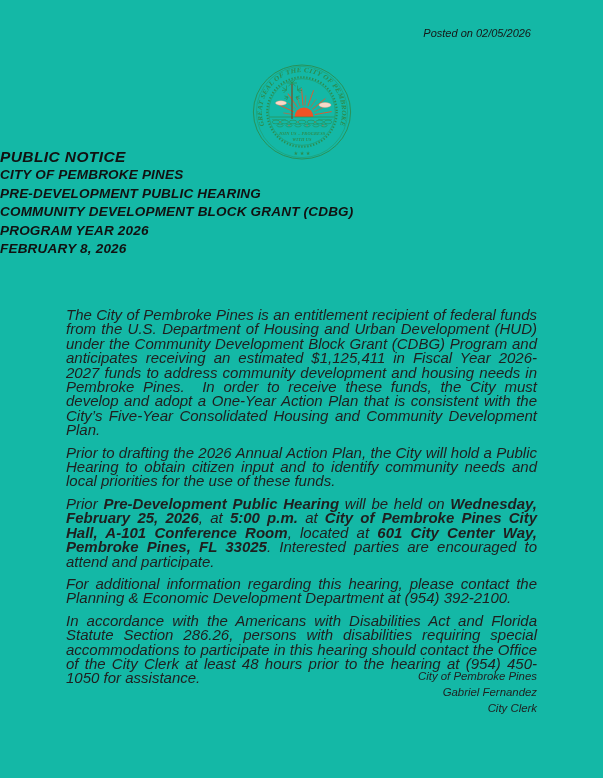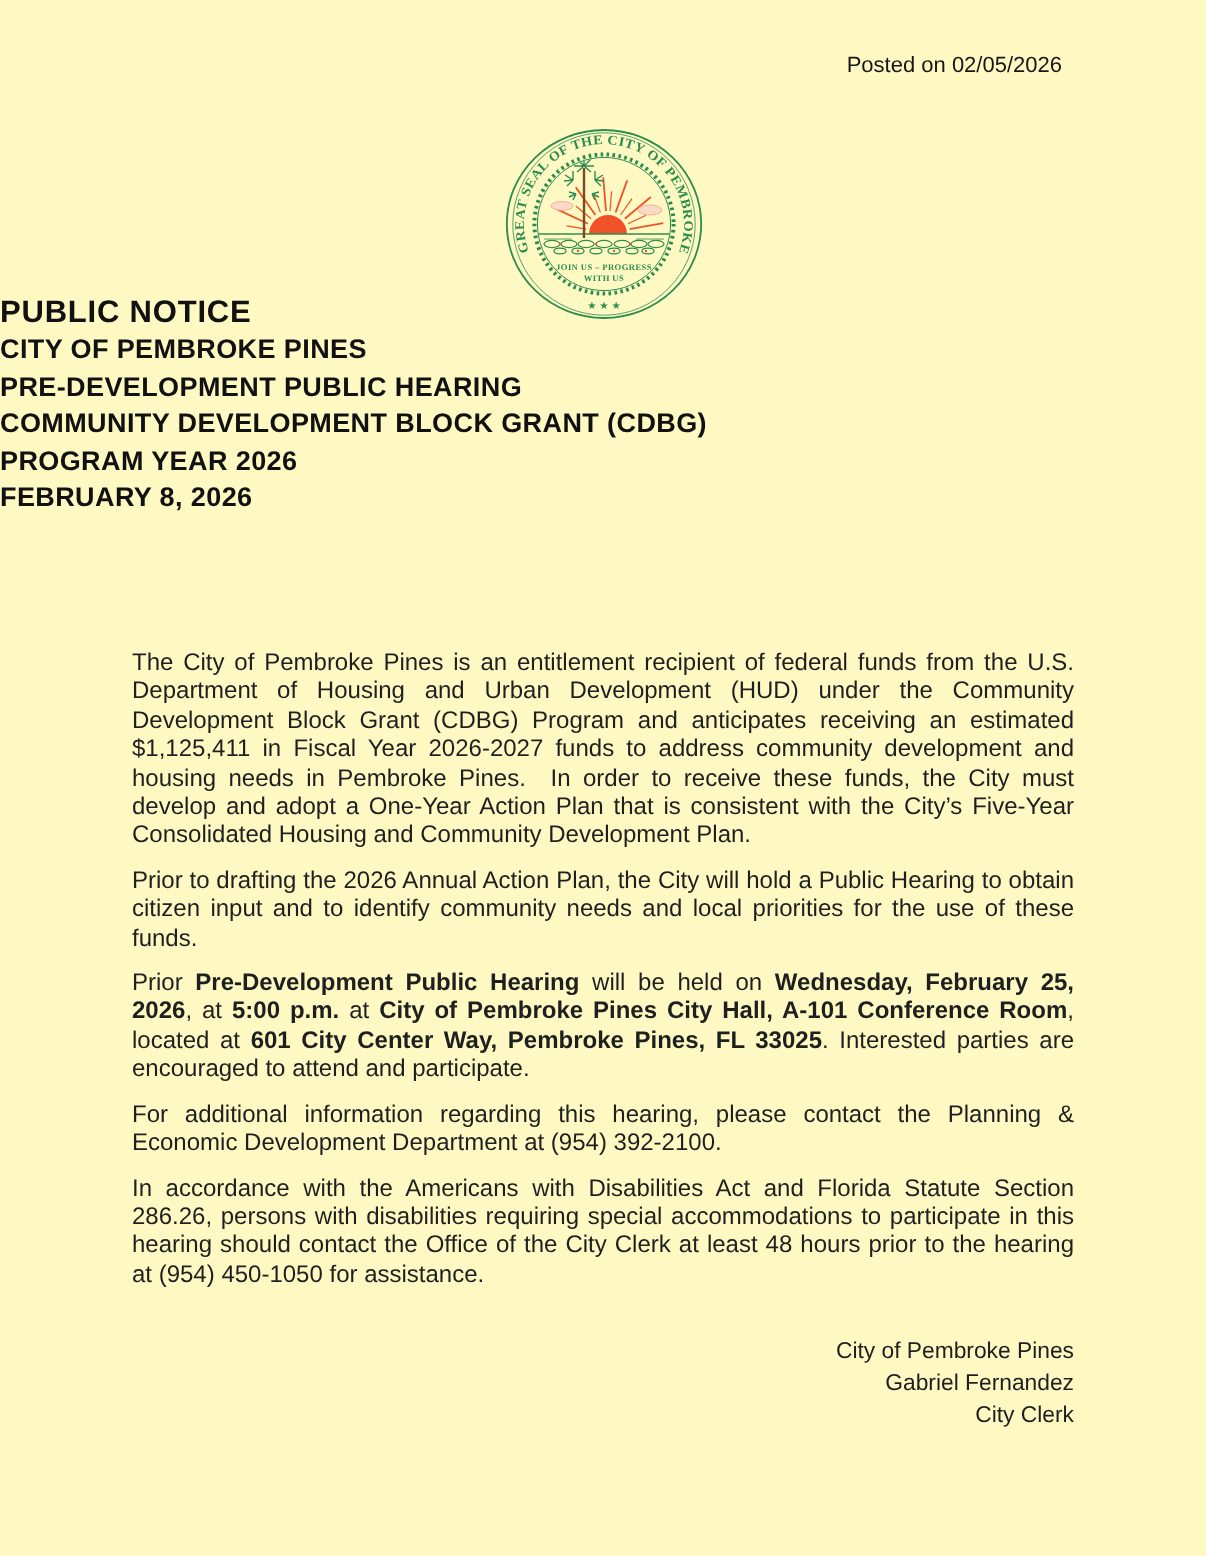--- a/index.html
+++ b/index.html
@@ -6,24 +6,25 @@
     --seal-green:#2c8c4f;
     --seal-orange:#ee5226;
     --seal-orange-light:#f4a184;
     --ink:#1c1c1c;
   }
   *{margin:0;padding:0;box-sizing:border-box;}
   html,body{background:#ffffff;}
   .page{
     position:relative;
     width:603px;height:778px;
-    background:#fef9c3;
+    background:#14b8a6;
     font-family:"Liberation Sans","DejaVu Sans",sans-serif;
     color:var(--ink);
     overflow:hidden;
+    font-style:italic;
   }
   .posted{
     position:absolute;top:27px;right:72px;
     font-size:11px;line-height:13px;color:#161616;
   }
   .seal-wrap{
     position:absolute;top:64px;left:50%;transform:translateX(-50%);
     width:100px;height:97px;
   }
   
@@ -43,22 +44,22 @@
   }
   .seal-stars{font-size:5.2px;fill:var(--seal-green);text-anchor:middle;}
   .trunk{stroke:#7b4a22;stroke-width:1.2;fill:none;}
   .title-block{
     position:absolute;top:148px;left:0;right:0;
     text-align:left;font-weight:bold;line-height:18.4px;color:#111;
   }
   .t-main{font-size:15.5px;letter-spacing:.4px;}
   .t-sub{font-size:13.5px;letter-spacing:.2px;}
   .body-text{
-    position:absolute;top:324px;left:66px;width:471px;
-    font-size:12px;line-height:14.4px;
+    position:absolute;top:308px;left:66px;width:471px;
+    font-size:15px;line-height:14.4px;
     text-align:justify;text-justify:inter-word;color:#1f1f1f;
   }
   .body-text p{margin:0 0 8px 0;}
   .body-text p.gap-lg{margin-top:0;}
   .body-text b{font-weight:bold;}
   .signature{
     position:absolute;top:668px;left:66px;width:471px;
     font-size:11.4px;line-height:16px;text-align:right;color:#1f1f1f;
   }
 </style>

